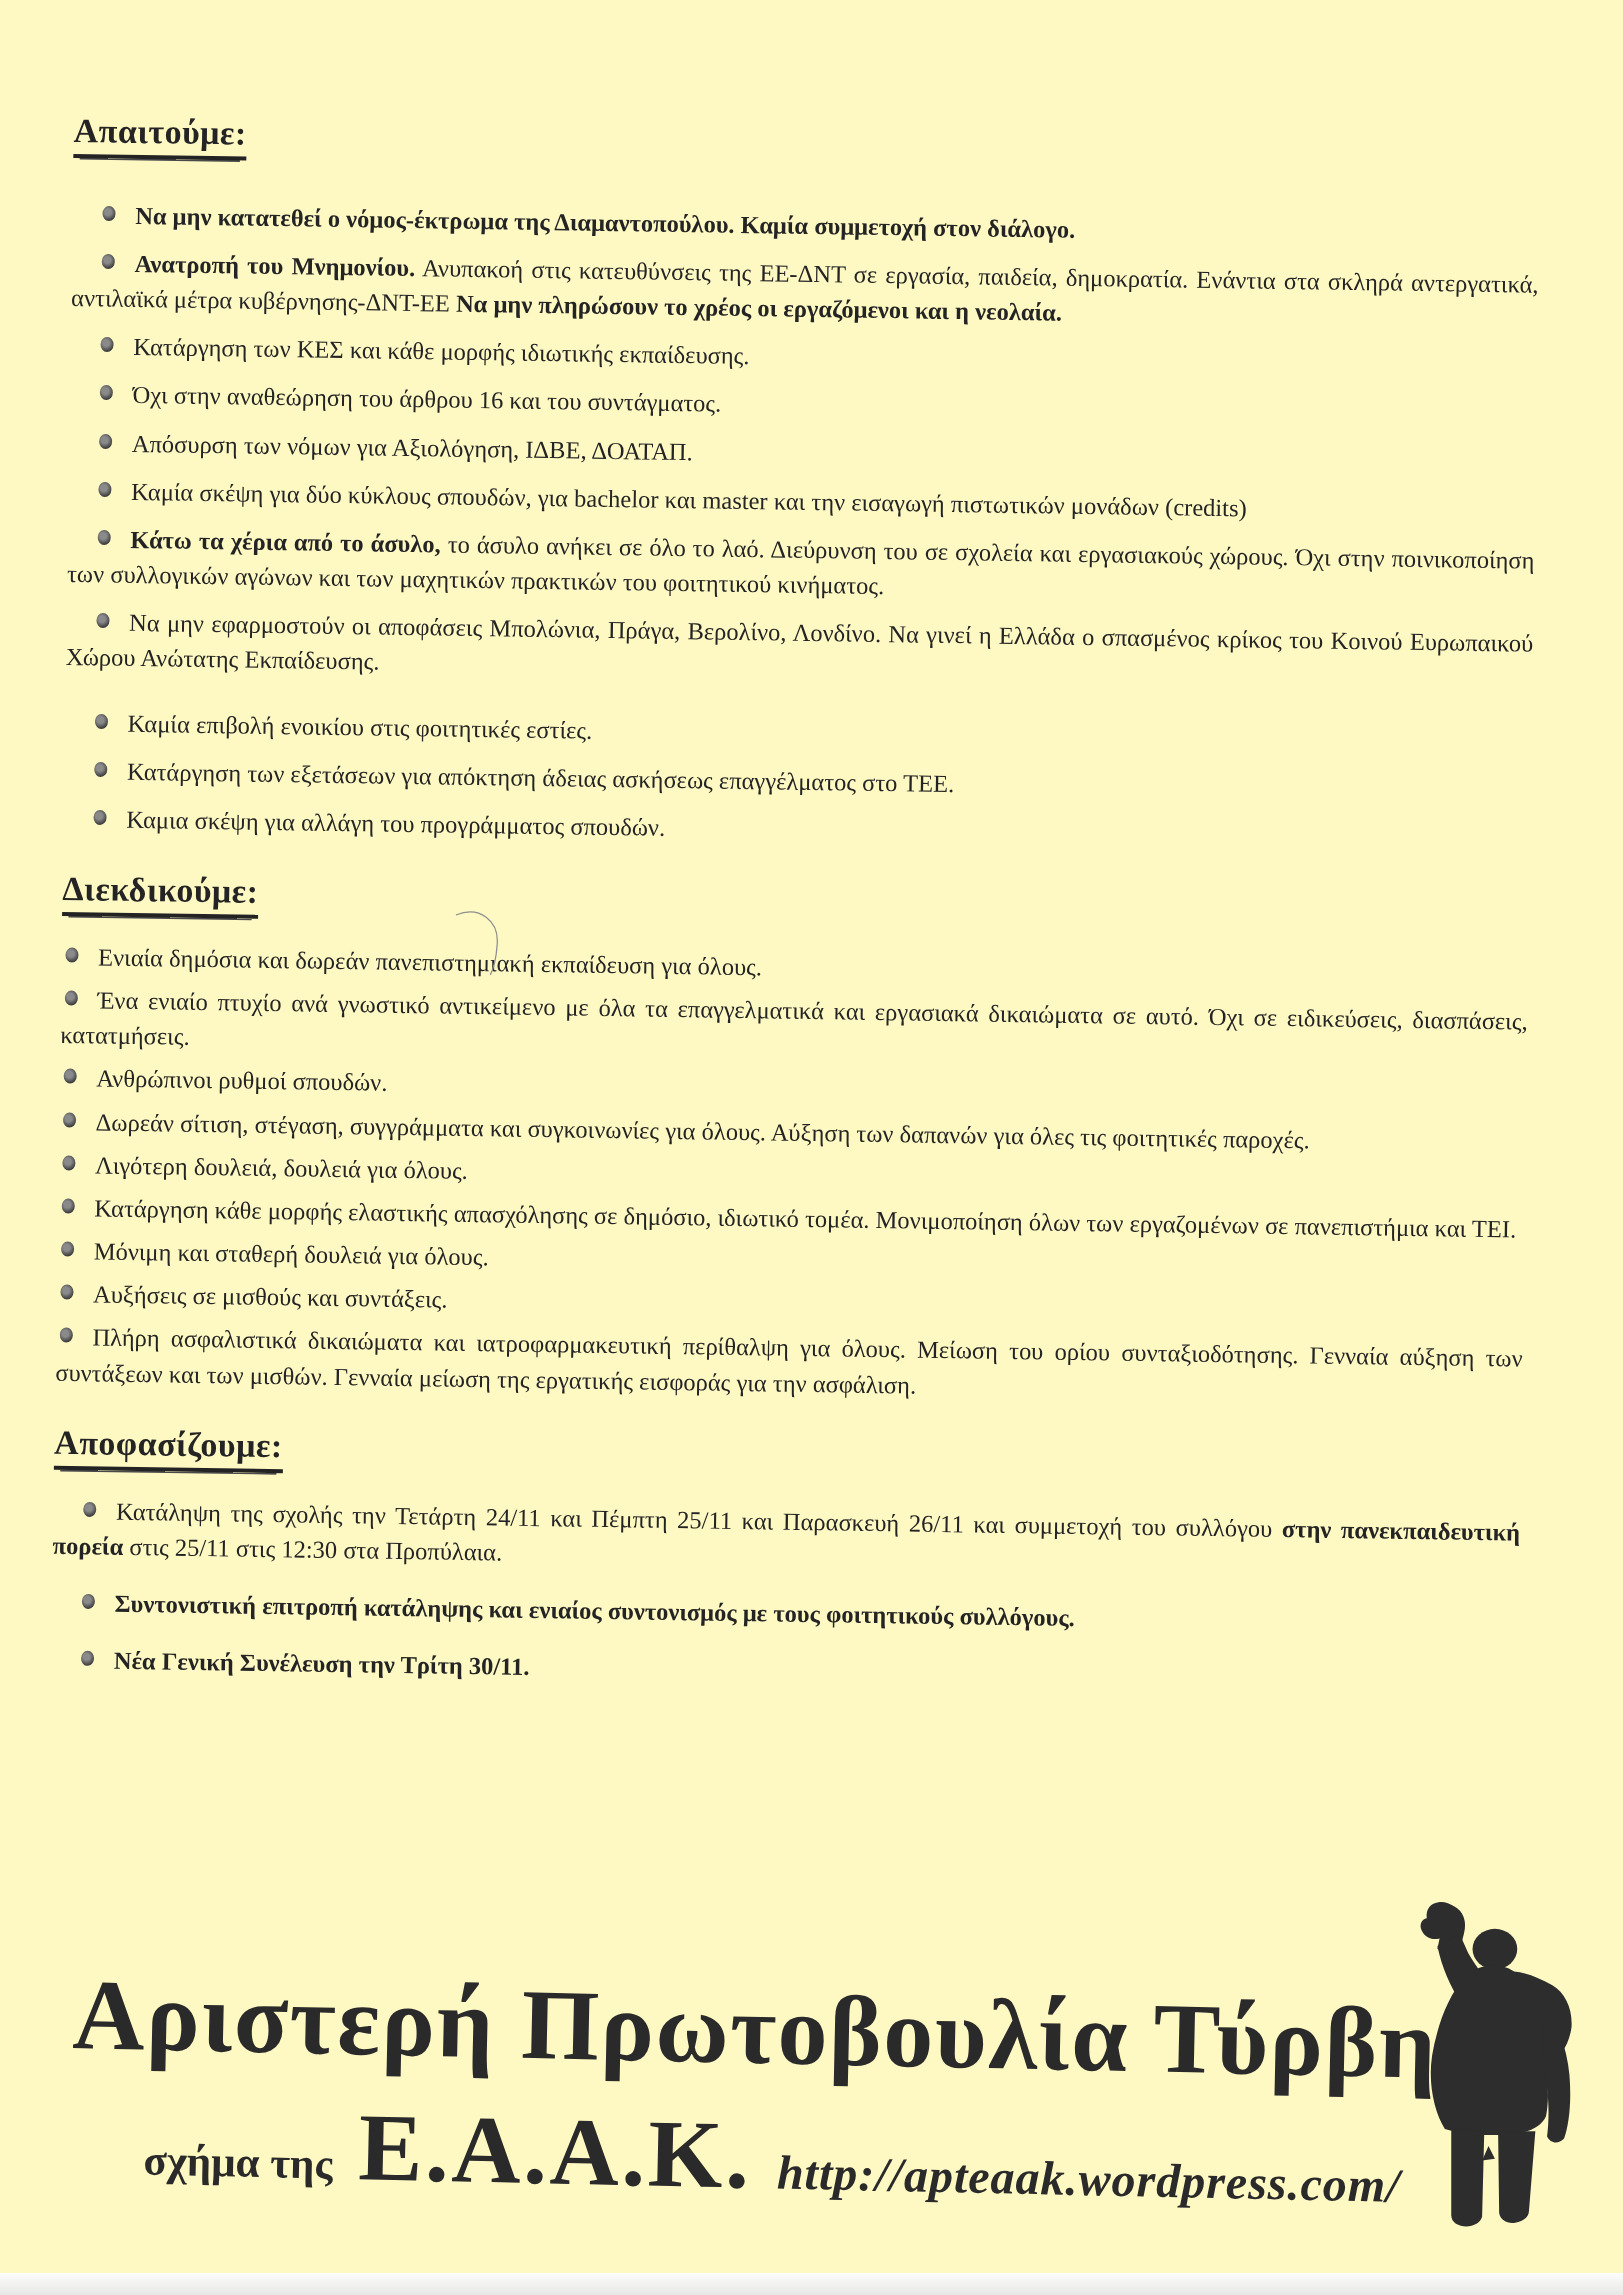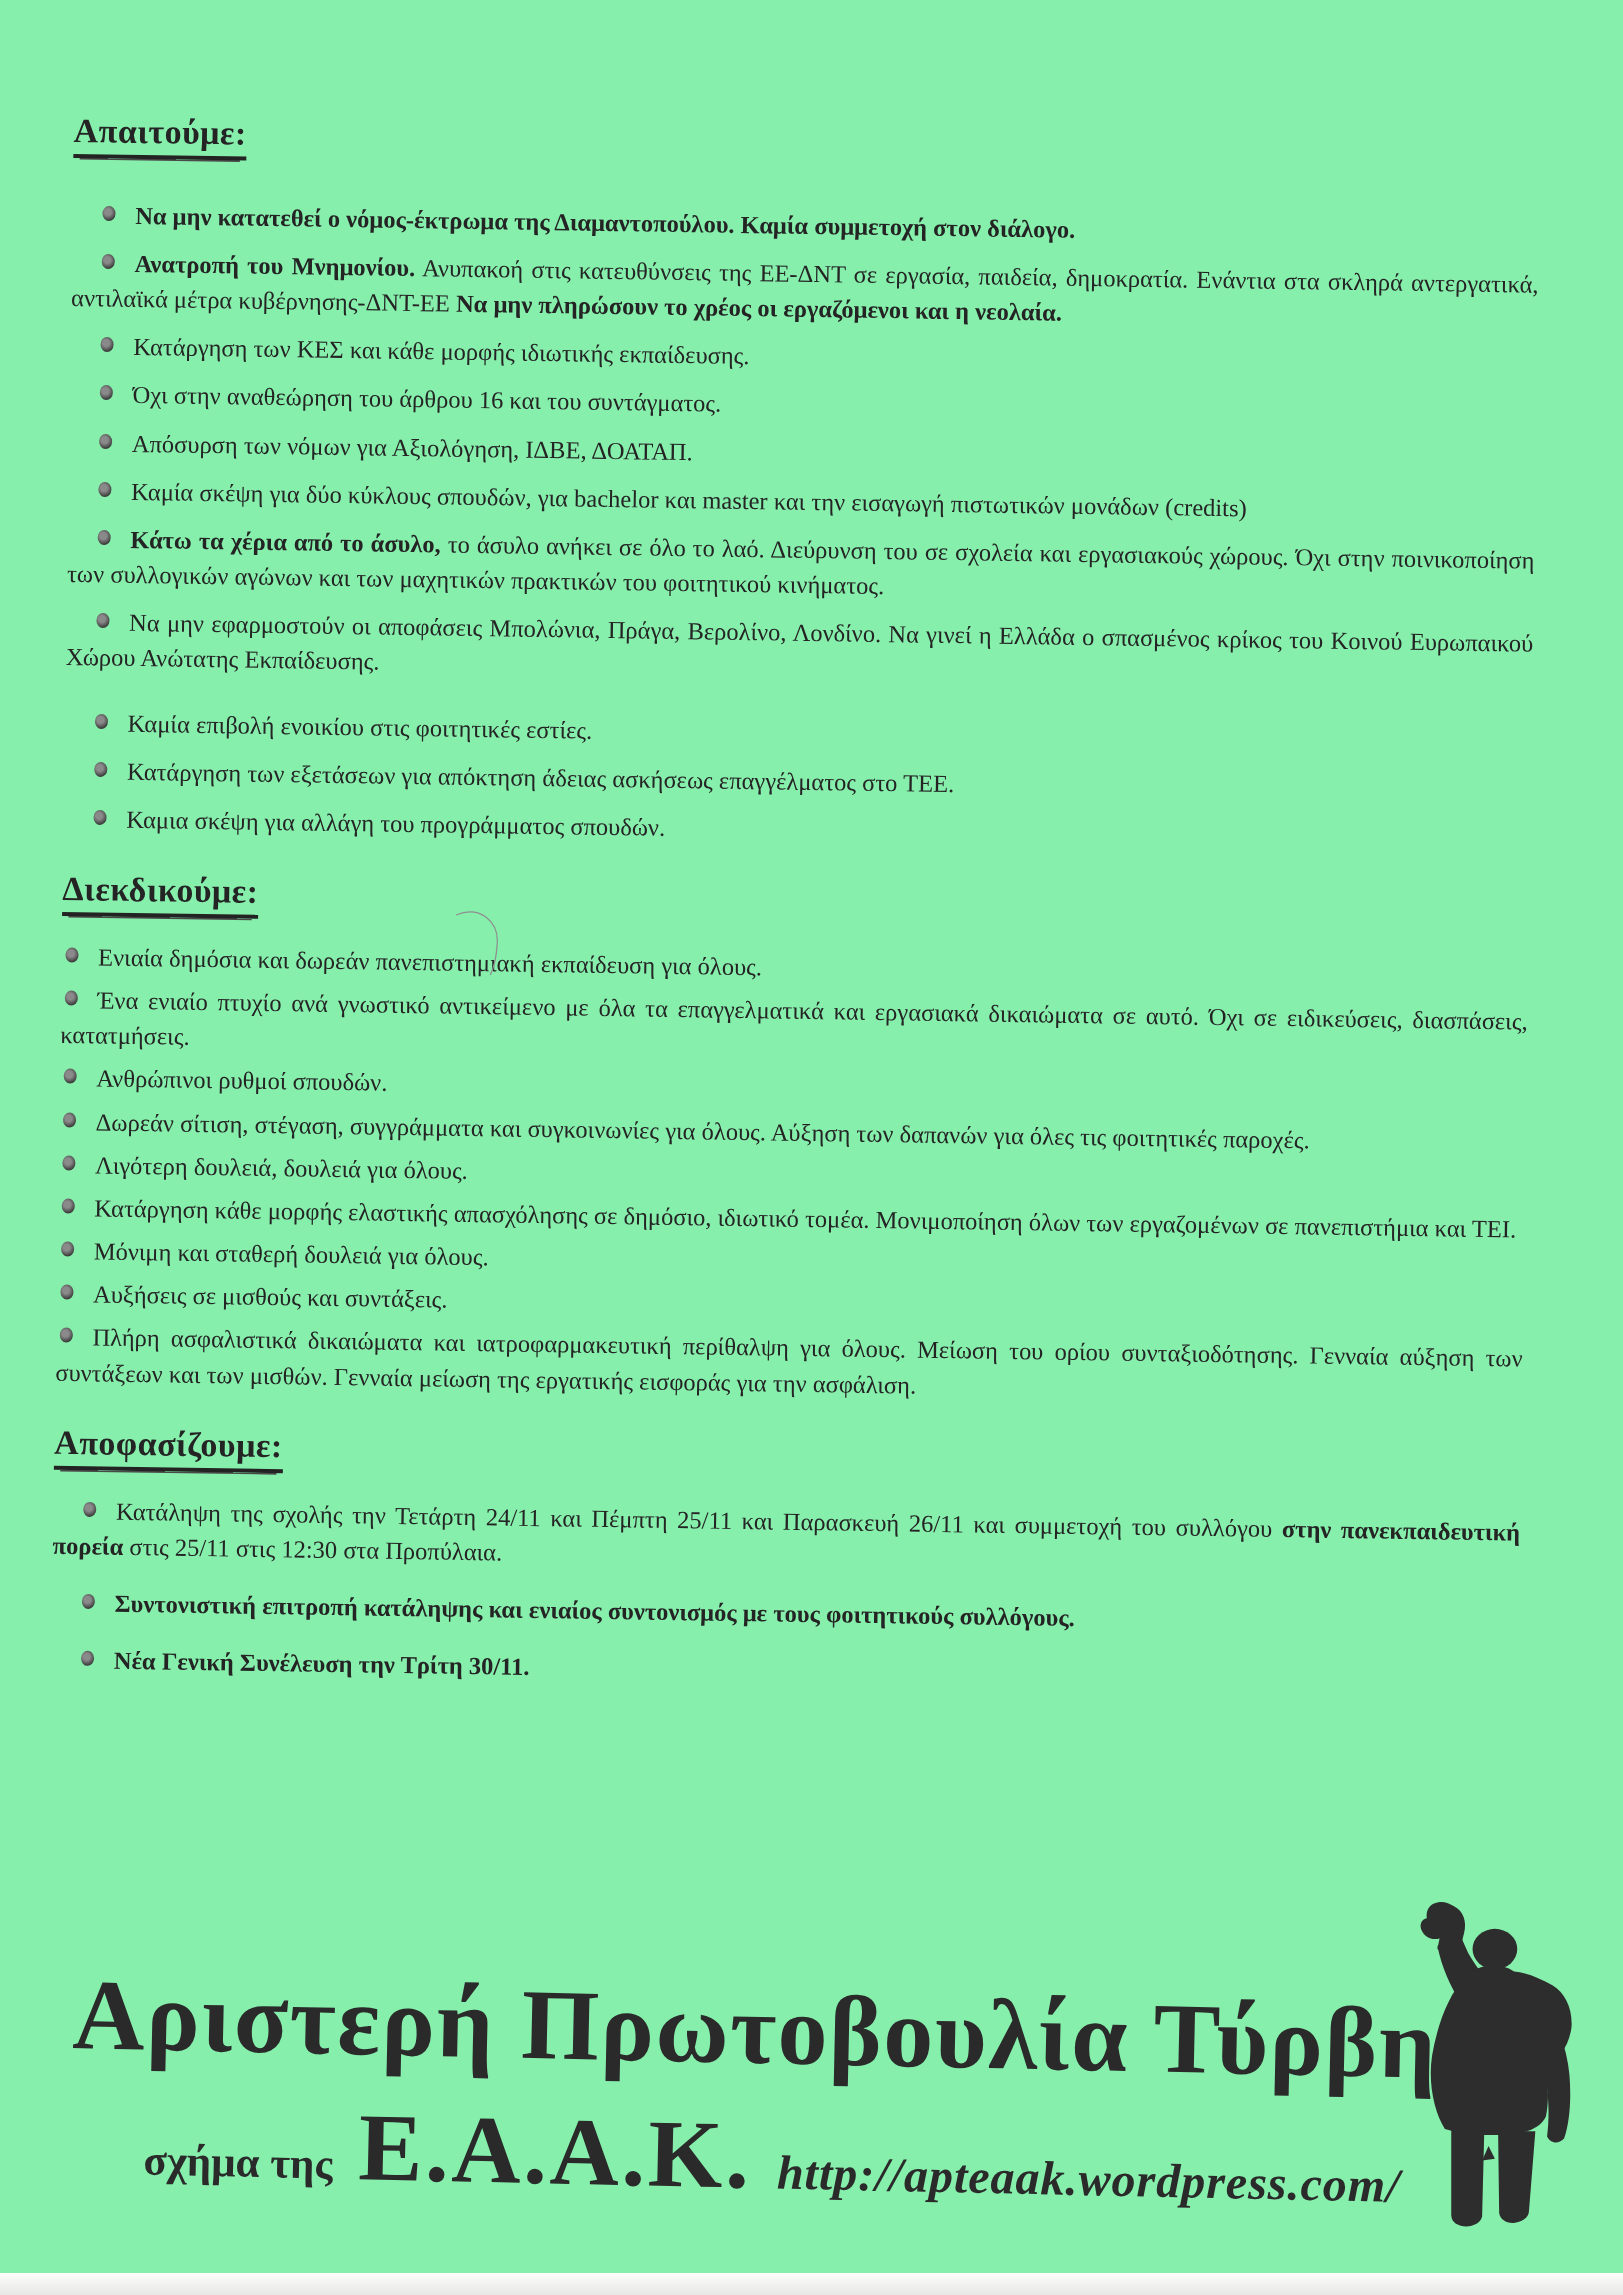--- a/index.html
+++ b/index.html
@@ -6,21 +6,21 @@
   html,body{margin:0;padding:0;}
   body{
     width:1623px;height:2295px;
     background:#ffffff;
     font-family:"Liberation Serif","DejaVu Serif",serif;
     color:#242424;
   }
   .page{
     position:relative;
     width:1623px;height:2295px;
-    background:#86efac;
+    background:#fef9c3;
     overflow:hidden;
   }
   
   .content{
     position:absolute;
     left:74px;top:112px;
     width:1467px;
     transform:rotate(0.85deg);
     transform-origin:0 0;
   }

